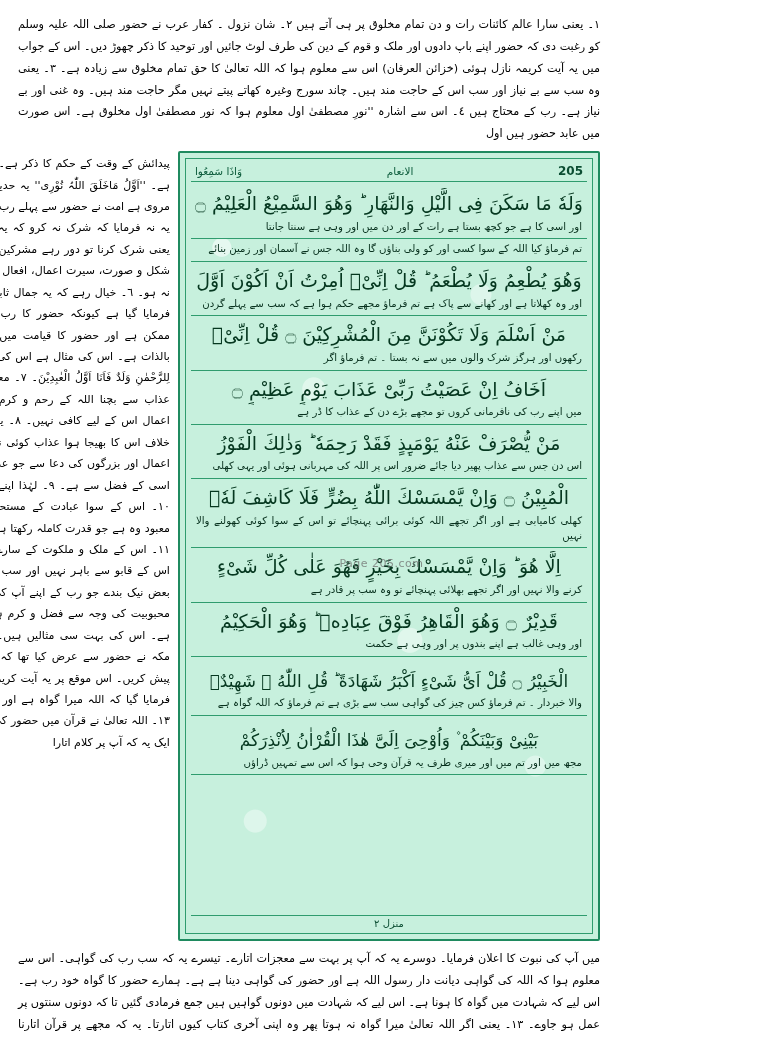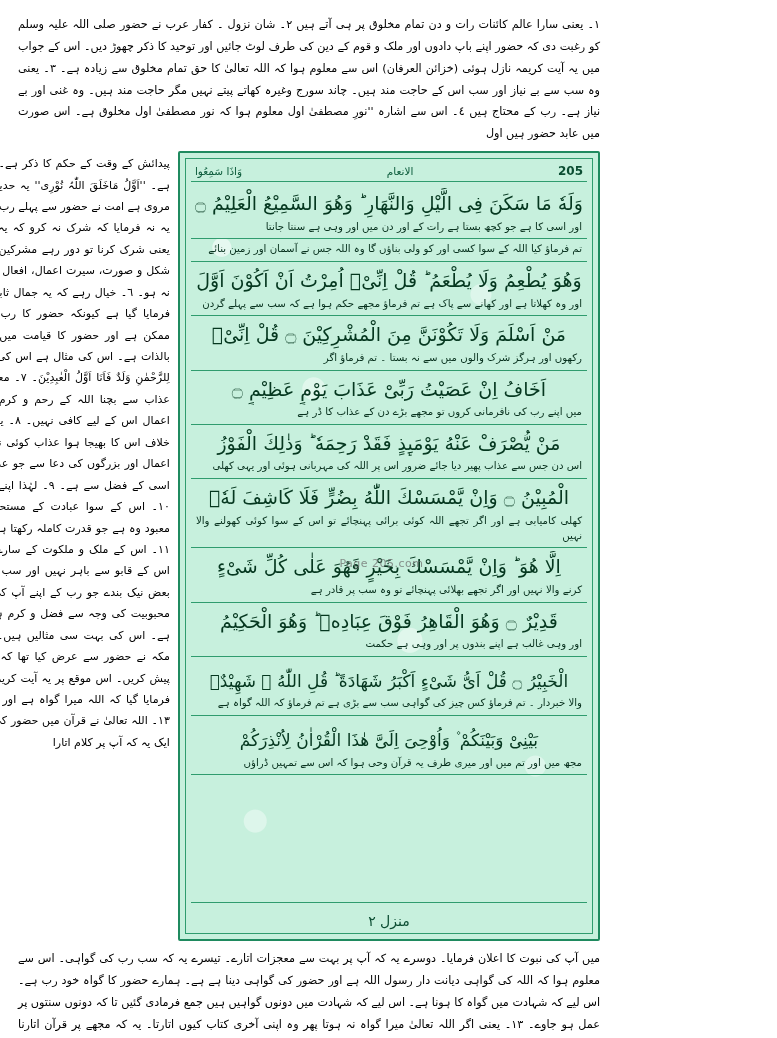--- a/index.html
+++ b/index.html
@@ -126,24 +126,24 @@
     font-size: 10.2px;
     line-height: 1.45;
     color: #07301d;
     padding: 0 3px;
   }
 
   .panel-footer {
     margin-top: auto;
     text-align: center;
     direction: rtl;
-    font-size: 14px;
+    font-size: 10px;
     color: #0b4d32;
     border-top: 1px solid #2f9c6e;
-    padding-top: 10px;
+    padding-top: 2px;
   }
 
   .watermark {
     position: absolute;
     top: 404px;
     left: 0;
     right: 15px;
     text-align: center;
     font-size: 11px;
     color: #6f6f6f;

